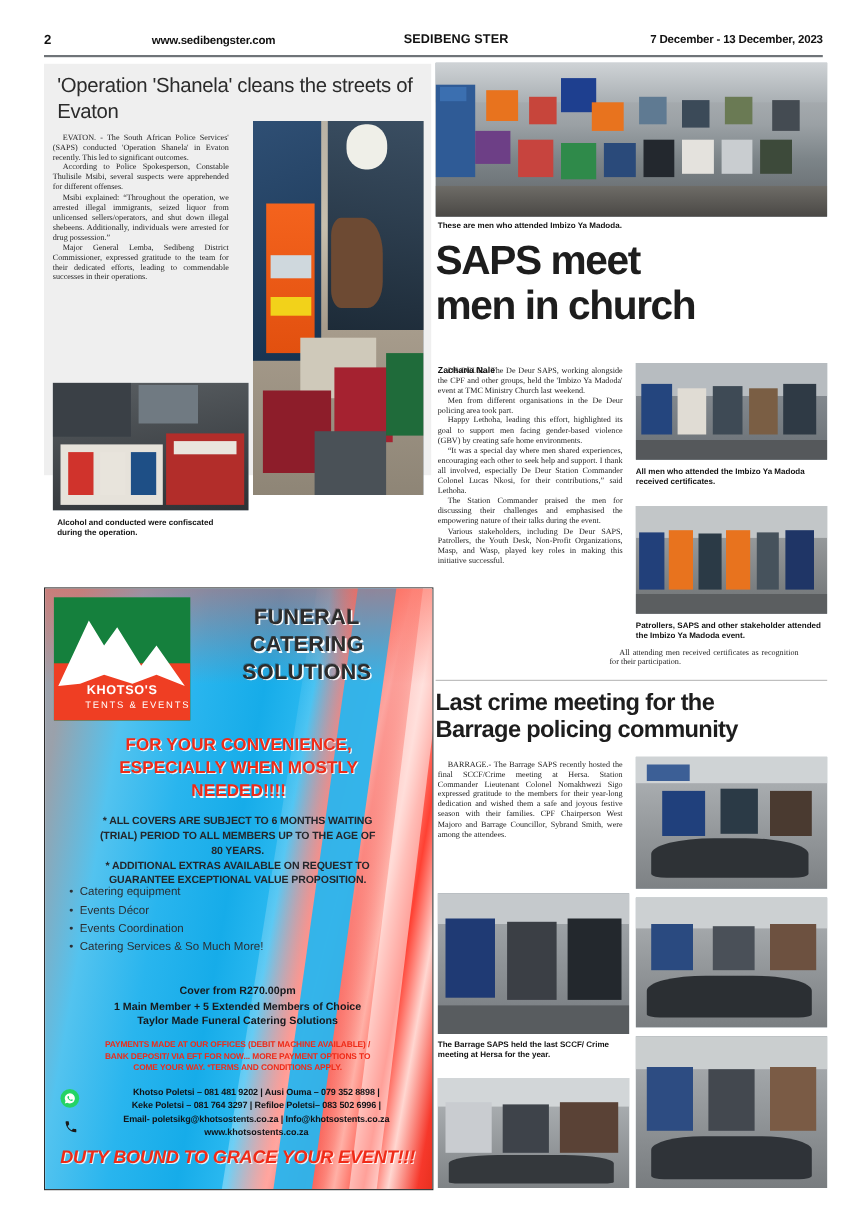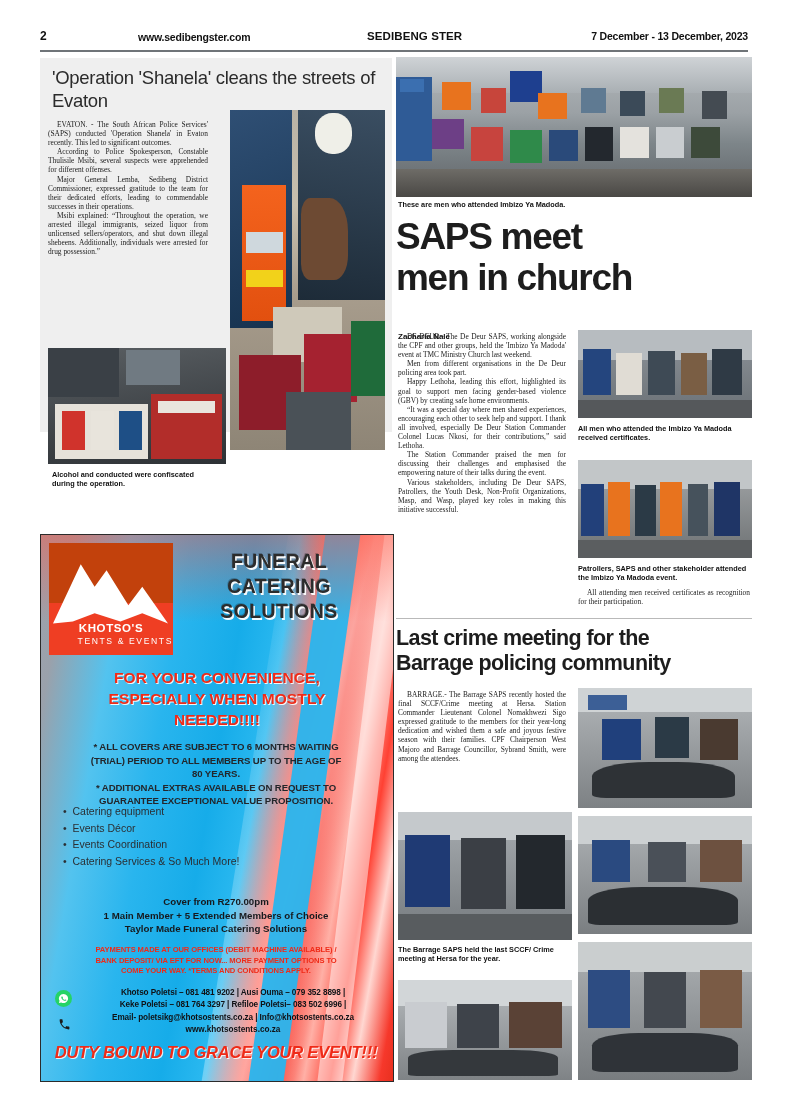--- a/index.html
+++ b/index.html
@@ -56,21 +56,21 @@
 
   
   #saps-cap1{position:absolute;left:398px;top:200px;width:340px;}
   #saps-hl{position:absolute;left:396px;top:216px;width:358px;
     font-family:"Liberation Sans", sans-serif;font-weight:bold;
     font-size:37px;line-height:41px;letter-spacing:-1.3px;color:#1d1d1d;}
   #saps-byline{position:absolute;left:398px;top:312px;}
   #saps-text{position:absolute;left:398px;top:332px;width:168px;}
   #saps-cap2{position:absolute;left:578px;top:424px;width:172px;}
   #saps-cap3{position:absolute;left:578px;top:564px;width:172px;}
-  #saps-tail{position:absolute;left:578px;top:588px;width:172px;}
+  #saps-tail{position:absolute;left:554px;top:588px;width:172px;}
 
   
   #barr-rule{position:absolute;left:396px;top:618px;width:356px;height:1px;background:#b9b9b9;}
   #barr-hl{position:absolute;left:396px;top:626px;width:358px;
     font-family:"Liberation Sans", sans-serif;font-weight:bold;
     font-size:21.5px;line-height:25px;letter-spacing:-.6px;color:#1d1d1d;}
   #barr-text{position:absolute;left:398px;top:690px;width:168px;}
   #barr-cap{position:absolute;left:398px;top:945px;width:172px;}
 
   
@@ -93,21 +93,21 @@
     background:linear-gradient(95deg, rgba(255,255,255,0) 0%, rgba(255,255,255,.55) 45%, rgba(255,255,255,0) 70%);
     transform:skewX(-9deg);}
   #ad-swoosh2{position:absolute;left:70%;top:-10%;width:10%;height:120%;
     background:rgba(41,181,238,.95);transform:skewX(-8deg);}
   #ad-swoosh3{position:absolute;left:88%;top:-10%;width:7%;height:120%;
     background:rgba(255,255,255,.5);transform:skewX(-7deg);}
   #ad-topfade{position:absolute;left:0;right:0;top:0;height:16%;
     background:linear-gradient(180deg, rgba(255,80,60,.45), rgba(255,80,60,0));}
 
   #ad-logo{position:absolute;left:8px;top:8px;width:124px;height:112px;
-    background:#c2410c;overflow:hidden;}
+    background:#15803d;overflow:hidden;}
   #ad-logo .redblock{position:absolute;left:0;bottom:0;width:100%;height:46%;background:#ef3e23;}
   #ad-logo .peaks{position:absolute;left:2%;top:12%;width:96%;height:64%;}
   #ad-logo .lname{position:absolute;left:0;right:0;bottom:21px;text-align:center;
     color:#fff;font-weight:bold;font-size:11.5px;letter-spacing:.6px;}
   #ad-logo .lsub{position:absolute;left:0;right:0;bottom:9px;text-align:right;
     color:#fff;font-weight:normal;font-size:8.6px;letter-spacing:1.6px;}
 
   .ad-t1{position:absolute;left:132px;top:14px;width:212px;text-align:center;
     font-weight:bold;font-size:19.5px;line-height:25px;color:#2c2c2c;
     letter-spacing:.4px;
@@ -149,22 +149,22 @@
     <span class="mh-date">7 December - 13 December, 2023</span>
   </div>
   <div class="mh-rule"></div>
 
   <div class="panel" id="art1">
     <div class="hl-serif" id="art1-hl">'Operation 'Shanela' cleans the streets of Evaton</div>
 
     <div class="body-col" id="art1-text">
       <p>EVATON. - The South African Police Services' (SAPS) conducted 'Operation Shanela' in Evaton recently. This led to significant outcomes.</p>
       <p>According to Police Spokesperson, Constable Thulisile Msibi, several suspects were apprehended for different offenses.</p>
+      <p>Msibi explained: “Throughout the operation, we arrested illegal immigrants, seized liquor from unlicensed sellers/operators, and shut down illegal shebeens. Additionally, individuals were arrested for drug possession.”</p>
       <p>Major General Lemba, Sedibeng District Commissioner, expressed gratitude to the team for their dedicated efforts, leading to commendable successes in their operations.</p>
-      <p>Msibi explained: “Throughout the operation, we arrested illegal immigrants, seized liquor from unlicensed sellers/operators, and shut down illegal shebeens. Additionally, individuals were arrested for drug possession.”</p>
     </div>
 
     <div class="photo" style="left:190px;top:52px;width:155px;height:340px;">
       <i style="inset:0;background:linear-gradient(180deg,#b9b2a5 0%,#c7bfae 28%,#a79c8c 55%,#8e8576 100%);"></i>
       <i style="left:-2%;top:0;width:42%;height:64%;background:linear-gradient(160deg,#2f4f74,#16324f);"></i>
       <i style="left:8%;top:22%;width:28%;height:40%;background:linear-gradient(180deg,#f4631d,#e2500f);"></i>
       <i style="left:10%;top:36%;width:24%;height:6%;background:#cfd8dd;"></i>
       <i style="left:10%;top:47%;width:24%;height:5%;background:#f2d21a;"></i>
       <i style="left:44%;top:-2%;width:58%;height:58%;background:linear-gradient(190deg,#3b4f63,#1d2b38);"></i>
       <i style="left:55%;top:1%;width:24%;height:12%;background:#efefe8;border-radius:46%;"></i>

